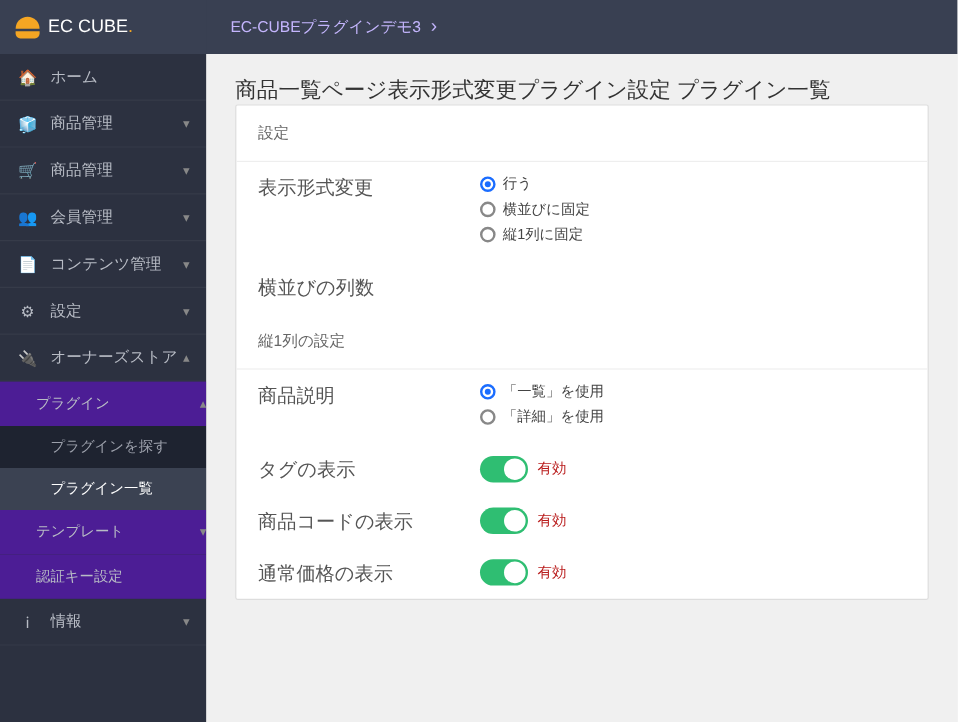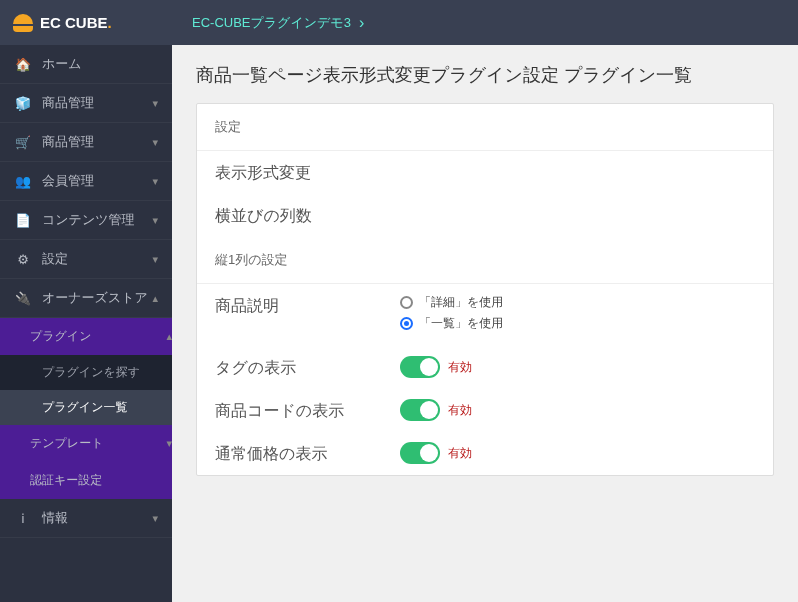--- a/index.html
+++ b/index.html
@@ -1,33 +1,33 @@
 <!DOCTYPE html>
 <html><head>
 <meta charset="utf-8">
 <style>
 *{margin:0;padding:0;box-sizing:border-box}
 body{font-family:"Hiragino Sans","Meiryo",sans-serif;font-size:13px;color:#444;background:#f5f5f5;width:798px;height:602px;overflow:hidden}
 .header{background:#394052;height:45px;display:flex;align-items:center;color:#fff}
-.logo{width:172px;background:#394052;height:45px;display:flex;align-items:center;padding-left:12px;font-weight:bold;font-size:15px}
+.logo{width:172px;background:#394052;height:45px;display:flex;align-items:center;padding-left:12px;font-weight:normal;font-size:15px}
 .logo-icon{display:inline-block;width:22px;height:18px;margin-right:6px;position:relative}
 .logo-icon::before{content:"";position:absolute;width:20px;height:10px;background:#f5a623;border-radius:50% 50% 0 0/100% 100% 0 0;top:0;left:1px}
 .logo-icon::after{content:"";position:absolute;width:20px;height:6px;background:#f5a623;border-radius:0 0 4px 4px;bottom:0;left:1px}
-.breadcrumb{padding-left:20px;font-size:13px;color:#5eead4;display:flex;gap:8px}
+.breadcrumb{padding-left:20px;font-size:13px;color:#c4b5fd;display:flex;gap:8px}
 .chev{font-size:16px}
 .layout{display:flex;height:557px}
 .sidebar{width:172px;background:#2c3140;color:#b8bcc5;overflow-y:auto}
 .sb-item{display:flex;align-items:center;padding:10px 14px;cursor:pointer;border-bottom:1px solid rgba(255,255,255,0.05)}
 .sb-icon{width:18px;text-align:center;margin-right:10px;font-size:13px}
 .sb-chev{margin-left:auto;font-size:11px;color:#888}
 .sb-sub{background:#4c1d95;padding:10px 0 10px 30px;cursor:pointer;font-size:12px;display:flex;align-items:center}
 .sb-sub2{background:#1e2330;padding:9px 26px 9px 42px;cursor:pointer;font-size:12px;color:#9ca0ab}
 .sb-sub2.active{background:#3b4252;color:#fff}
 .main{flex:1;overflow-y:auto;padding:18px 24px;background:#f0f0f0}
-.title{font-size:18px;color:#333;margin-bottom:16px}
+.title{font-size:18px;color:#333;}
 .panel{background:#fff;border:1px solid #ddd;border-radius:2px;padding:0}
 .panel-sec{padding:14px 18px;border-bottom:1px solid #eee;color:#666;font-size:13px}
 .row{display:flex;align-items:flex-start;padding:10px 18px}
 .row-label{width:185px;color:#555;font-size:16px;padding-top:2px}
 .row-ctrl{flex:1}
 .radio-line{display:flex;align-items:center;gap:6px;margin-bottom:4px;font-size:12px;color:#444}
 .radio{width:13px;height:13px;border:2px solid #888;border-radius:50%;display:inline-block;position:relative}
 .radio.checked{border-color:#1b6dff}
 .radio.checked::after{content:"";position:absolute;width:5px;height:5px;background:#1b6dff;border-radius:50%;top:2px;left:2px}
 .toggle{width:40px;height:22px;background:#2fbe72;border-radius:11px;position:relative;display:inline-block;vertical-align:middle;margin-right:8px}
@@ -105,39 +105,53 @@
       </div>
   </div>
 
   <div class="main">
     <div class="title">商品一覧ページ表示形式変更プラグイン設定 プラグイン一覧</div>
     <div class="panel">
       <div class="panel-sec">設定</div>
 
       <div class="row">
         <div class="row-label">表示形式変更</div>
+        <div class="row-ctrl">
+          <div class="radio-line">
+              <span class="radio checked"></span>
+              <span>行う</span>
+            </div>
+          <div class="radio-line">
+              <span class="radio"></span>
+              <span>横並びに固定</span>
+            </div>
+          <div class="radio-line">
+              <span class="radio"></span>
+              <span>縦1列に固定</span>
+            </div>
+        </div>
       </div>
 
       <div class="row">
         <div class="row-label">横並びの列数</div>
       </div>
 
 
       <div class="panel-sec">縦1列の設定</div>
 
       <div class="row">
         <div class="row-label">商品説明</div>
         <div class="row-ctrl">
           <div class="radio-line">
+              <span class="radio checked"></span>
+              <span>「一覧」を使用</span>
+            </div>
+          <div class="radio-line">
               <span class="radio"></span>
               <span>「詳細」を使用</span>
-            </div>
-          <div class="radio-line">
-              <span class="radio checked"></span>
-              <span>「一覧」を使用</span>
             </div>
         </div>
       </div>
 
       <div class="row">
         <div class="row-label">タグの表示</div>
         <div class="row-ctrl"><span class="toggle"></span><span class="toggle-label">有効</span></div>
       </div>
 
       <div class="row">

